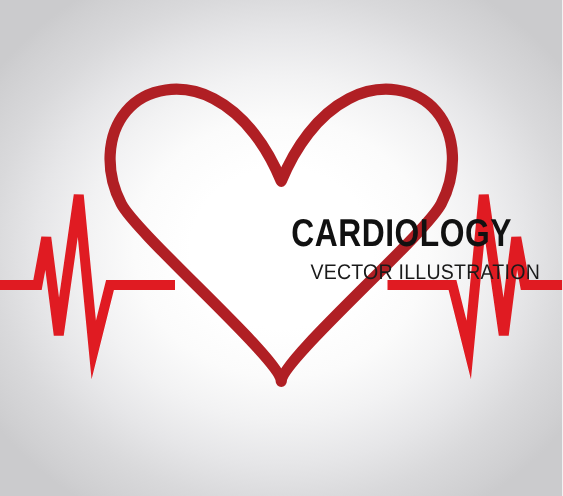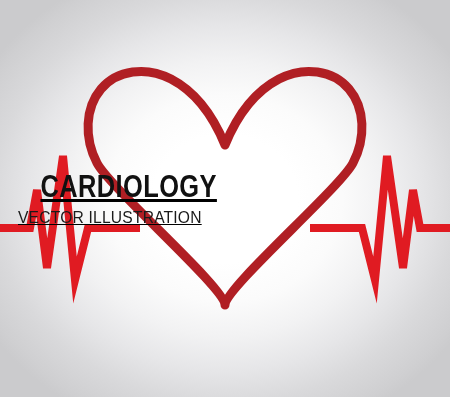--- a/index.html
+++ b/index.html
@@ -31,24 +31,23 @@
     top: 0;
     width: 450px;
     height: 397px;
     display: block;
   }
   #caption {
     position: absolute;
     left: 0;
     top: 171px;
     width: 450px;
-    text-align: left;
+    text-align: right;
     line-height: 1;
     user-select: none;
-    text-decoration: underline;
   }
   .title-line {
     display: block;
     color: #111111;
     font-family: "Liberation Sans", sans-serif;
     font-weight: bold;
     font-size: 31px;
     letter-spacing: 0.5px;
     transform: scaleX(0.82);
     transform-origin: center top;

